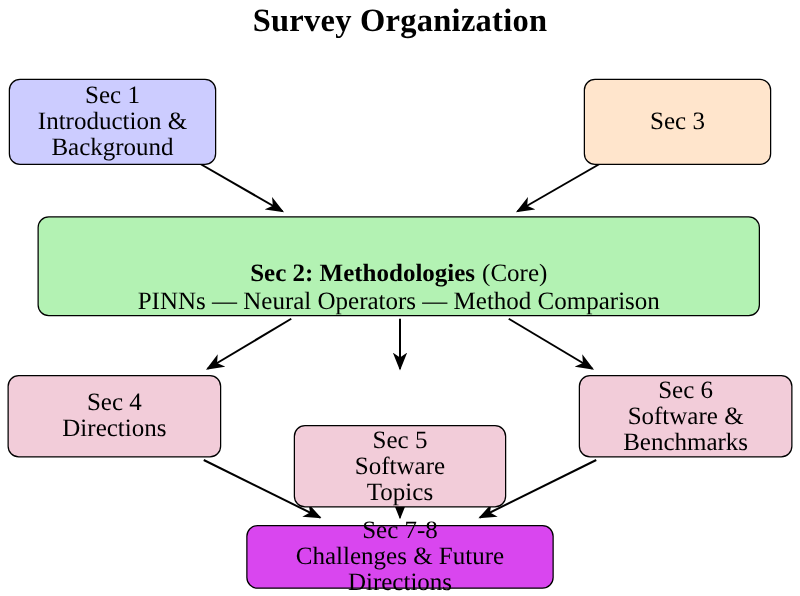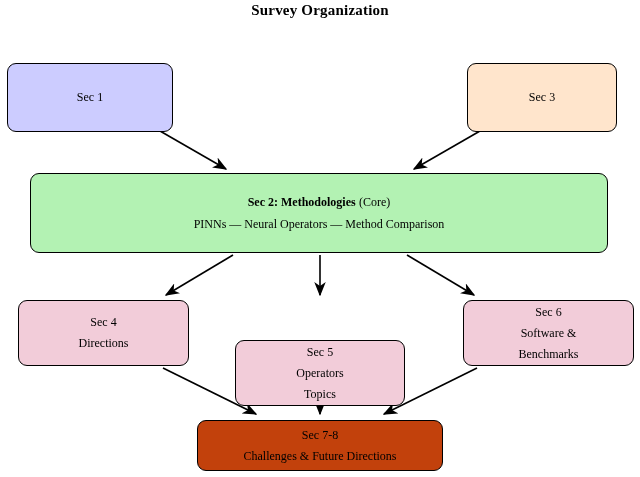--- a/index.html
+++ b/index.html
@@ -6,36 +6,36 @@
   .canvas{
     position:relative;
     width:640px;height:477px;
     background:#ffffff;
     font-family:"Liberation Serif","DejaVu Serif",serif;
     color:#000;
     overflow:hidden;
   }
   .title{
     position:absolute;top:2px;left:0;width:640px;
-    text-align:center;font-size:15px;font-weight:bold;
+    text-align:center;font-size:26px;font-weight:bold;
     letter-spacing:0.2px;
   }
   .node{
     position:absolute;
     box-sizing:border-box;
     border:1.6px solid #000;
     border-radius:9px;
     display:flex;flex-direction:column;
     align-items:center;justify-content:center;
     text-align:center;
-    font-size:12px;line-height:21px;
+    font-size:20px;line-height:21px;
   }
   .node.sec1 {left:7px;  top:63px;  width:166px;height:69px;background:#ccccff;}
   .node.sec3 {left:467px;top:63px;  width:150px;height:69px;background:#ffe5cc;}
-  .node.sec2 {left:30px; top:173px; width:578px;height:80px;background:#b3f2b3;line-height:22px;}
+  .node.sec2 {left:30px; top:173px; width:578px;height:80px;background:#b3f2b3;line-height:22px;justify-content:flex-end;}
   .node.sec4 {left:6px;  top:300px; width:171px;height:66px;background:#f2ccd9;}
   .node.sec5 {left:235px;top:300px; width:170px;height:66px;background:#f2ccd9;}
   .node.sec6 {left:463px;top:300px; width:171px;height:66px;background:#f2ccd9;}
   .node.sec78{left:197px;top:420px; width:246px;height:51px;background:#ffcccc;}
   .b{font-weight:bold;}
   .gap{margin-left:0.28em;}
   svg.arrows{
     position:absolute;left:0;top:0;width:640px;height:477px;
     pointer-events:none;
   }
@@ -59,48 +59,50 @@
     <line x1="233" y1="255" x2="166" y2="295" marker-end="url(#arr)"></line>
     <line x1="320" y1="255" x2="320" y2="295" marker-end="url(#arr)"></line>
     <line x1="407" y1="255" x2="474" y2="295" marker-end="url(#arr)"></line>
     <line x1="163" y1="368" x2="256" y2="414" marker-end="url(#arr)"></line>
     <line x1="320" y1="368" x2="320" y2="414" marker-end="url(#arr)"></line>
     <line x1="477" y1="368" x2="384" y2="414" marker-end="url(#arr)"></line>
   </svg>
 
   <div class="node sec1" style="background: rgb(204, 204, 255);">
     <div>Sec 1</div>
+    <div>Introduction &amp;</div>
+    <div>Background</div>
   </div>
 
   <div class="node sec3" style="background: rgb(255, 229, 204);">
     <div>Sec 3</div>
   </div>
 
   <div class="node sec2" style="background: rgb(179, 242, 179);">
     <div>
       <span class="b">Sec 2: Methodologies</span><span class="gap">(Core)</span>
     </div>
     <div>PINNs — Neural Operators — Method Comparison</div>
   </div>
 
-  <div class="node sec4" style="background: rgb(242, 204, 217); margin-left: 12px;">
+  <div class="node sec4" style="background: rgb(242, 204, 217);">
     <div>Sec 4</div>
     <div>Directions</div>
   </div>
 
   <div class="node sec5" style="background: rgb(242, 204, 217); margin-top: 40px;">
     <div>Sec 5</div>
-    <div>Operators</div>
+    <div>Software</div>
     <div>Topics</div>
   </div>
 
   <div class="node sec6" style="background: rgb(242, 204, 217);">
     <div>Sec 6</div>
     <div>Software &amp;</div>
     <div>Benchmarks</div>
   </div>
 
-  <div class="node sec78" style="background: #c2410c;">
+  <div class="node sec78" style="background: #d946ef;">
     <div>Sec 7-8</div>
     <div>Challenges &amp; Future Directions</div>
   </div>
 
 </div>
 
 </body></html>

